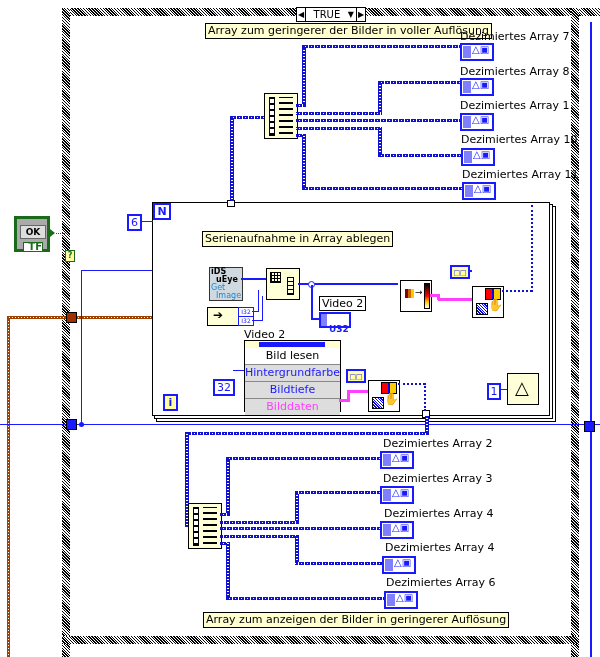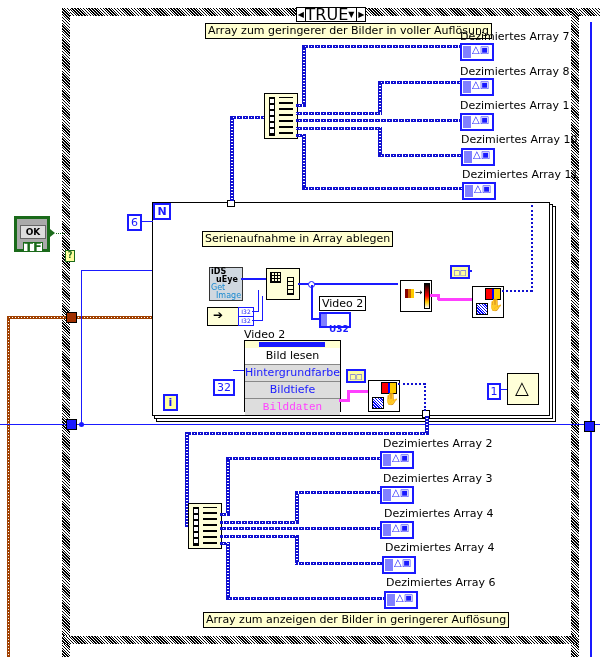--- a/index.html
+++ b/index.html
@@ -27,31 +27,31 @@
 <body>
 
 <div class="abs hatch" style="left:62px;top:8px;width:538px;height:8px;"></div>
 <div class="abs hatch" style="left:62px;top:8px;width:8px;height:649px;"></div>
 <div class="abs hatch" style="left:571px;top:8px;width:8px;height:649px;"></div>
 <div class="abs hatch" style="left:62px;top:636px;width:517px;height:8px;"></div>
 <div class="abs" style="left:590px;top:22px;width:2px;height:635px;background:#1a1aff;"></div>
 
 <div class="abs" style="left:296px;top:7px;width:68px;height:13px;background:#fff;border:1px solid #000;display:flex;align-items:center;">
   <span style="width:8px;height:13px;background:#fff;border-right:1px solid #000;font-size:8px;line-height:13px;text-align:center;">◀</span>
-  <span style="flex:1;text-align:center;font-size:16px;line-height:13px;">TRUE</span>
+  <span style="flex:1;text-align:center;font-size:10px;line-height:13px;">TRUE</span>
   <span style="font-size:8px;line-height:13px;padding-right:2px;">▼</span>
   <span style="width:8px;height:13px;border-left:1px solid #000;font-size:8px;line-height:13px;text-align:center;">▶</span>
 </div>
 
 <div class="comment" style="left:205px;top:23px;">Array zum geringerer der Bilder in voller Auflösung</div>
 <div class="comment" style="left:203px;top:612px;">Array zum anzeigen der Bilder in geringerer Auflösung</div>
 
 <div class="abs" style="left:14px;top:216px;width:36px;height:36px;background:#aaa;border:3px solid #1a6a1a;box-sizing:border-box;">
   <div style="position:absolute;left:3px;top:6px;width:24px;height:12px;background:#ddd;border:1px solid #666;font-size:9px;font-weight:bold;text-align:center;line-height:12px;">OK</div>
-  <div style="position:absolute;left:6px;top:23px;width:18px;height:8px;background:#fff;border:1px solid #1a6a1a;color:#1a6a1a;font-size:13px;font-weight:bold;text-align:right;line-height:8px;">TF</div>
+  <div style="position:absolute;left:6px;top:23px;width:18px;height:8px;background:#fff;border:1px solid #1a6a1a;color:#1a6a1a;font-size:10px;font-weight:bold;text-align:right;line-height:8px;">TF</div>
 </div>
 <div class="abs" style="left:50px;top:229px;width:0;height:0;border-top:4px solid transparent;border-bottom:4px solid transparent;border-left:5px solid #1a6a1a;"></div>
 <div class="abs" style="left:56px;top:233px;width:9px;border-top:1px dotted #1a6a1a;"></div>
 <div class="abs" style="left:65px;top:250px;width:8px;height:10px;background:#ffffa0;border:1px solid #1a6a1a;font-size:8px;color:#1a6a1a;text-align:center;line-height:10px;font-weight:bold;">?</div>
 
 <div class="vwire-brown" style="left:7px;top:316px;height:341px;"></div>
 <div class="wire-brown" style="left:7px;top:316px;width:200px;"></div>
 <div class="tunnel-brown" style="left:66px;top:312px;"></div>
 <div class="tunnel-brown" style="left:153px;top:312px;"></div>
 
@@ -127,21 +127,21 @@
 <div class="abs" style="left:531px;top:205px;width:2px;height:87px;border-left:2px dotted #1010d0;"></div>
 
 <div class="label" style="left:244px;top:328px;">Video 2</div>
 <div class="abs" style="left:244px;top:340px;width:95px;height:70px;border:1px solid #000;background:#fff;">
   <div style="height:7px;background:#ffffd0;position:relative;">
     <div style="position:absolute;left:14px;top:1px;width:66px;height:5px;background:#1a1aff;"></div>
   </div>
   <div style="height:16px;line-height:16px;text-align:center;font-size:11px;">Bild lesen</div>
   <div class="prop-row" style="background:#ddd;color:#1a1aff;">Hintergrundfarbe</div>
   <div class="prop-row" style="background:#ddd;color:#1a1aff;">Bildtiefe</div>
-  <div class="prop-row" style="background:#ddd;color:#ff40ff;font-family:Liberation Mono, monospace;">Bilddaten</div>
+  <div class="prop-row" style="background:#ddd;color:#ff40ff;">Bilddaten</div>
 </div>
 <div class="const" style="left:213px;top:379px;width:18px;height:13px;">32</div>
 <div class="wire-blue" style="left:233px;top:370px;width:11px;height:1px;"></div>
 <div class="wire-pink" style="left:339px;top:399px;width:10px;height:3px;"></div>
 <div class="wire-pink" style="left:347px;top:391px;width:3px;height:11px;"></div>
 <div class="wire-pink" style="left:347px;top:390px;width:22px;height:3px;"></div>
 
 <div class="const" style="left:346px;top:369px;width:16px;height:10px;background:#ffffa0;font-size:7px;">□□</div>
 <div class="abs" style="left:368px;top:380px;width:30px;height:30px;border:1px solid #000;background:#fff;">
   <div style="position:absolute;left:12px;top:1px;width:14px;height:10px;border:1px solid #000;background:linear-gradient(90deg,#f00 40%,#00f 40% 60%,#fc0 60%);"></div>

